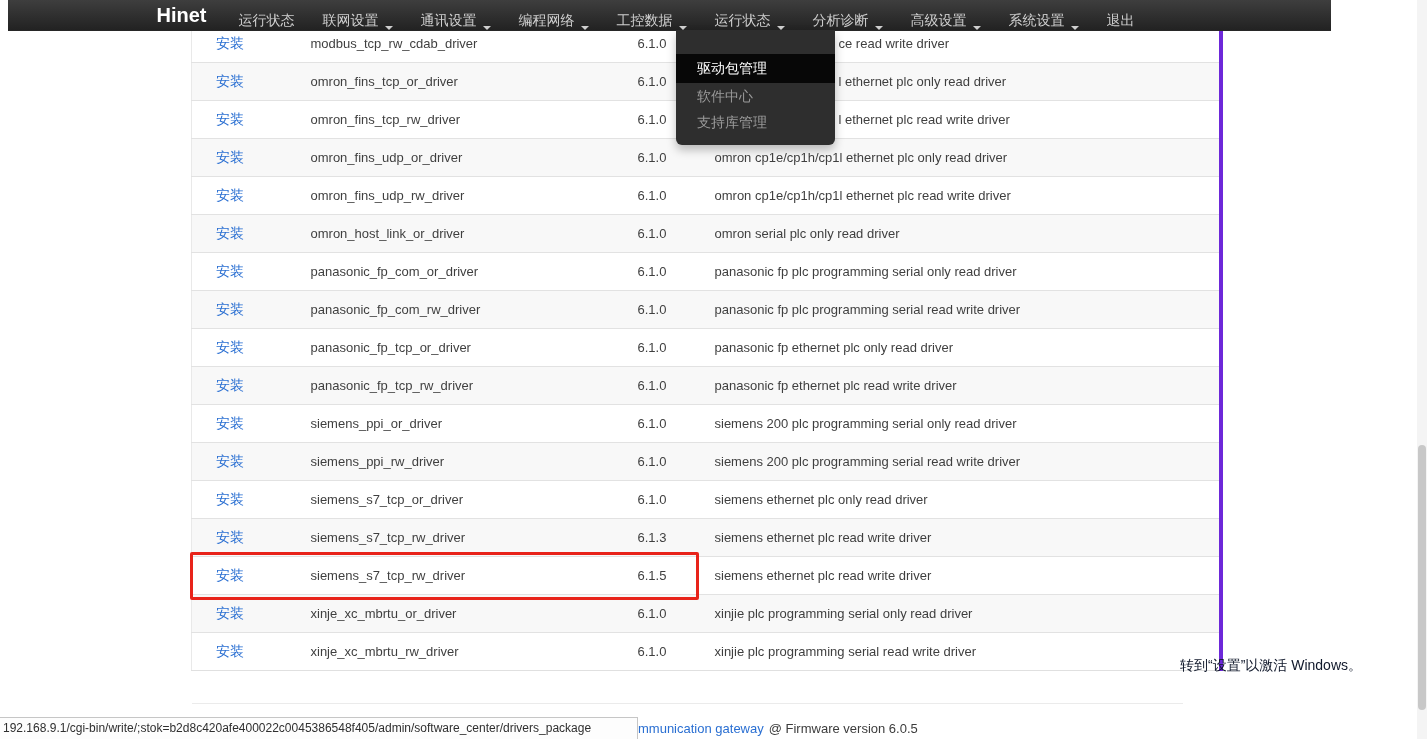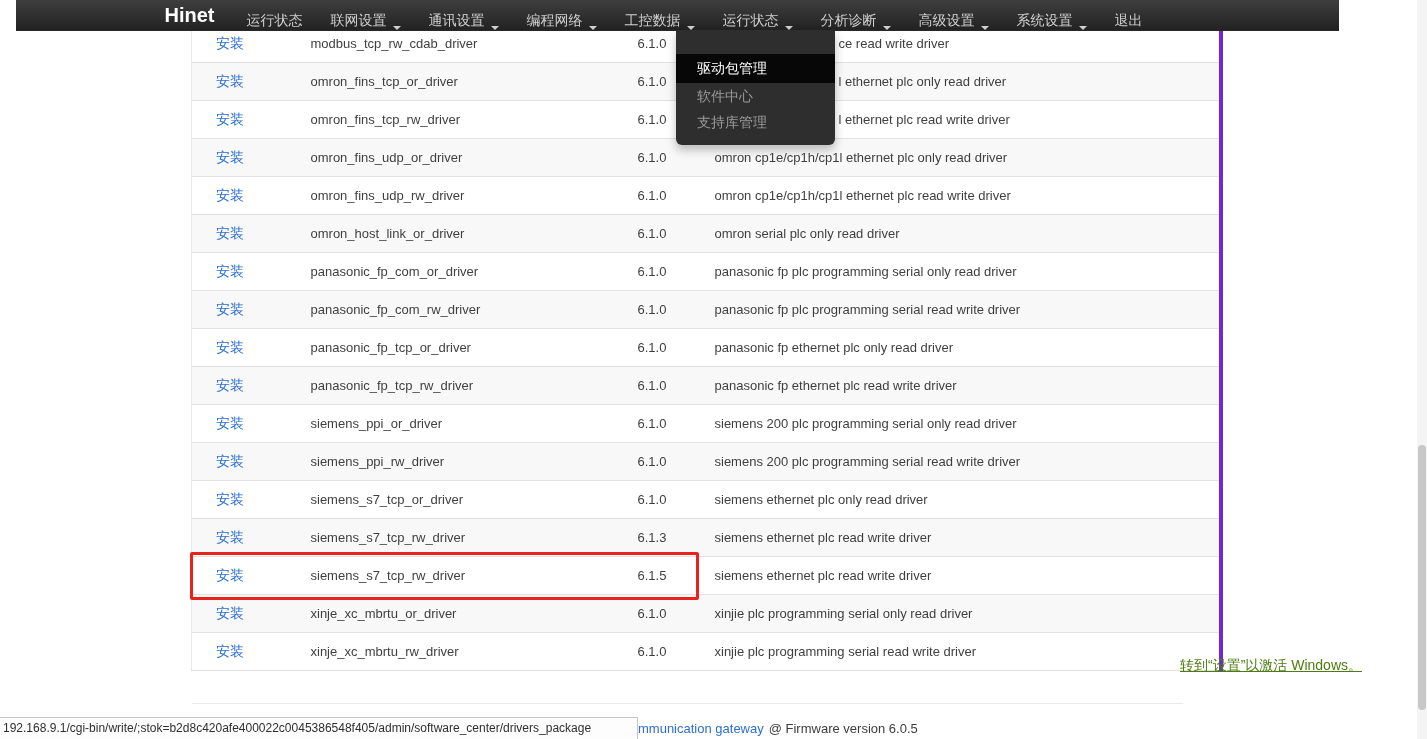--- a/index.html
+++ b/index.html
@@ -1,20 +1,20 @@
 <!DOCTYPE html>
 <html><head>
 <meta charset="utf-8">
 <style>
   html,body{margin:0;padding:0;}
   body{font-family:"Liberation Sans","DejaVu Sans",sans-serif;background:#fff;}
   .stage{position:relative;width:1427px;height:739px;background:#fff;overflow:hidden;}
 
   
-  .navbar{position:absolute;top:0;left:16px;width:1323px;height:30px;
+  .navbar{position:absolute;top:0;left:8px;width:1323px;height:30px;
     background:linear-gradient(#3e3e3e,#222);border-bottom:1px solid rgba(0,0,0,.35);z-index:50;}
   .navbar-inner{width:1030px;margin:0 auto;height:30px;display:flex;align-items:center;}
   .brand{color:#fff;font-size:20px;font-weight:bold;line-height:30px;margin:0 18px 0 2px;cursor:pointer;}
   .nav-menu{display:flex;height:30px;}
   .nav-item{display:flex;align-items:flex-end;padding:0 14px;height:30px;color:#cfcfcf;
     font-size:14px;cursor:pointer;white-space:nowrap;}
   .caret{display:inline-block;width:0;height:0;margin-left:6px;
     border-left:4px solid transparent;border-right:4px solid transparent;border-top:4px solid #cfcfcf;}
 
   
@@ -46,21 +46,21 @@
   .footer a{color:#2a6fd2;text-decoration:none;cursor:pointer;margin-right:5px;margin-top:12px;}
 
   
   .status-bar{position:absolute;left:0;bottom:0;height:21px;width:631px;background:#fdfdfd;
     border-top:1px solid #c6c6c6;border-right:1px solid #c6c6c6;line-height:21px;
     padding:0 3px;font-size:12px;color:#2f2f2f;white-space:nowrap;overflow:hidden;z-index:70;}
 
   
   .watermark{position:absolute;left:1180px;top:654px;z-index:15;pointer-events:none;}
   .wm1{font-size:22px;color:#c0c0c0;}
-  .wm2{font-size:14px;color:#4d7c0f;margin-top:3px;text-decoration:underline;}
+  .wm2{font-size:14px;color:#0f172a;margin-top:3px;}
 
   
   .scrollbar{position:absolute;right:0;top:0;width:10px;height:739px;background:#f4f4f4;z-index:90;}
   .scroll-thumb{position:absolute;left:1px;top:445px;width:8px;height:265px;background:#c8c8c8;border-radius:4px;}
 </style>
 </head>
 <body>
 
 <div class="stage">
 

